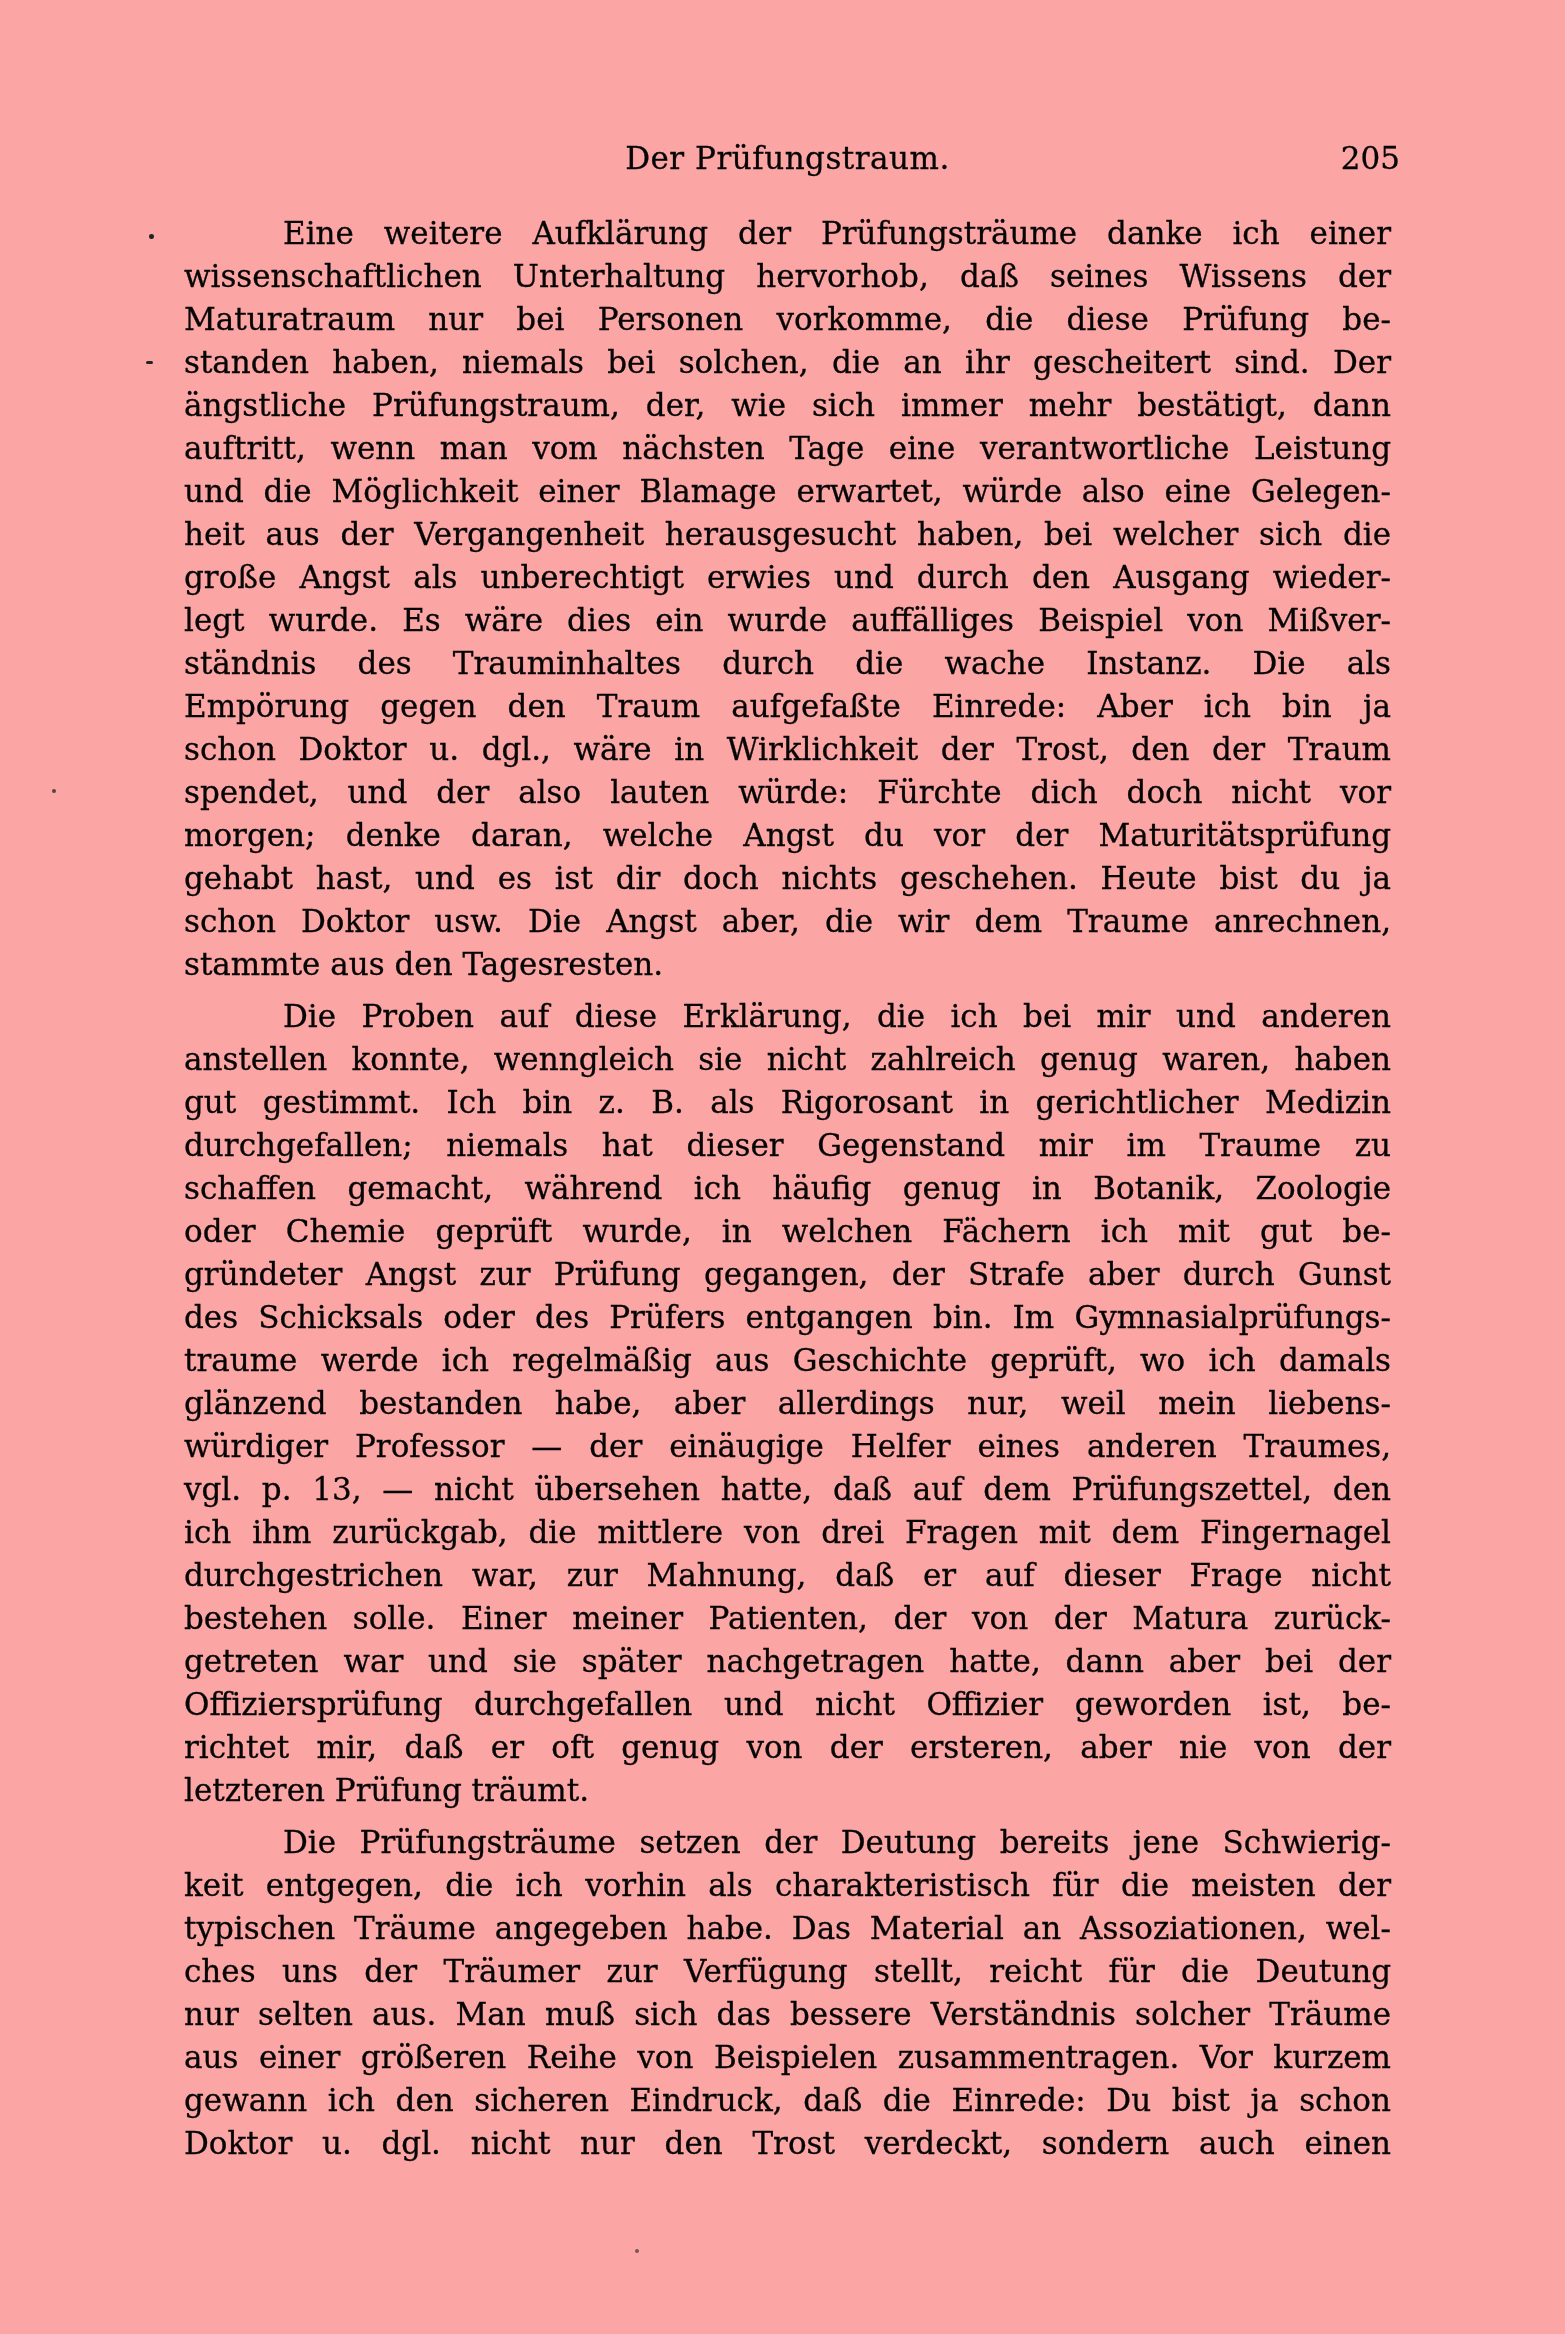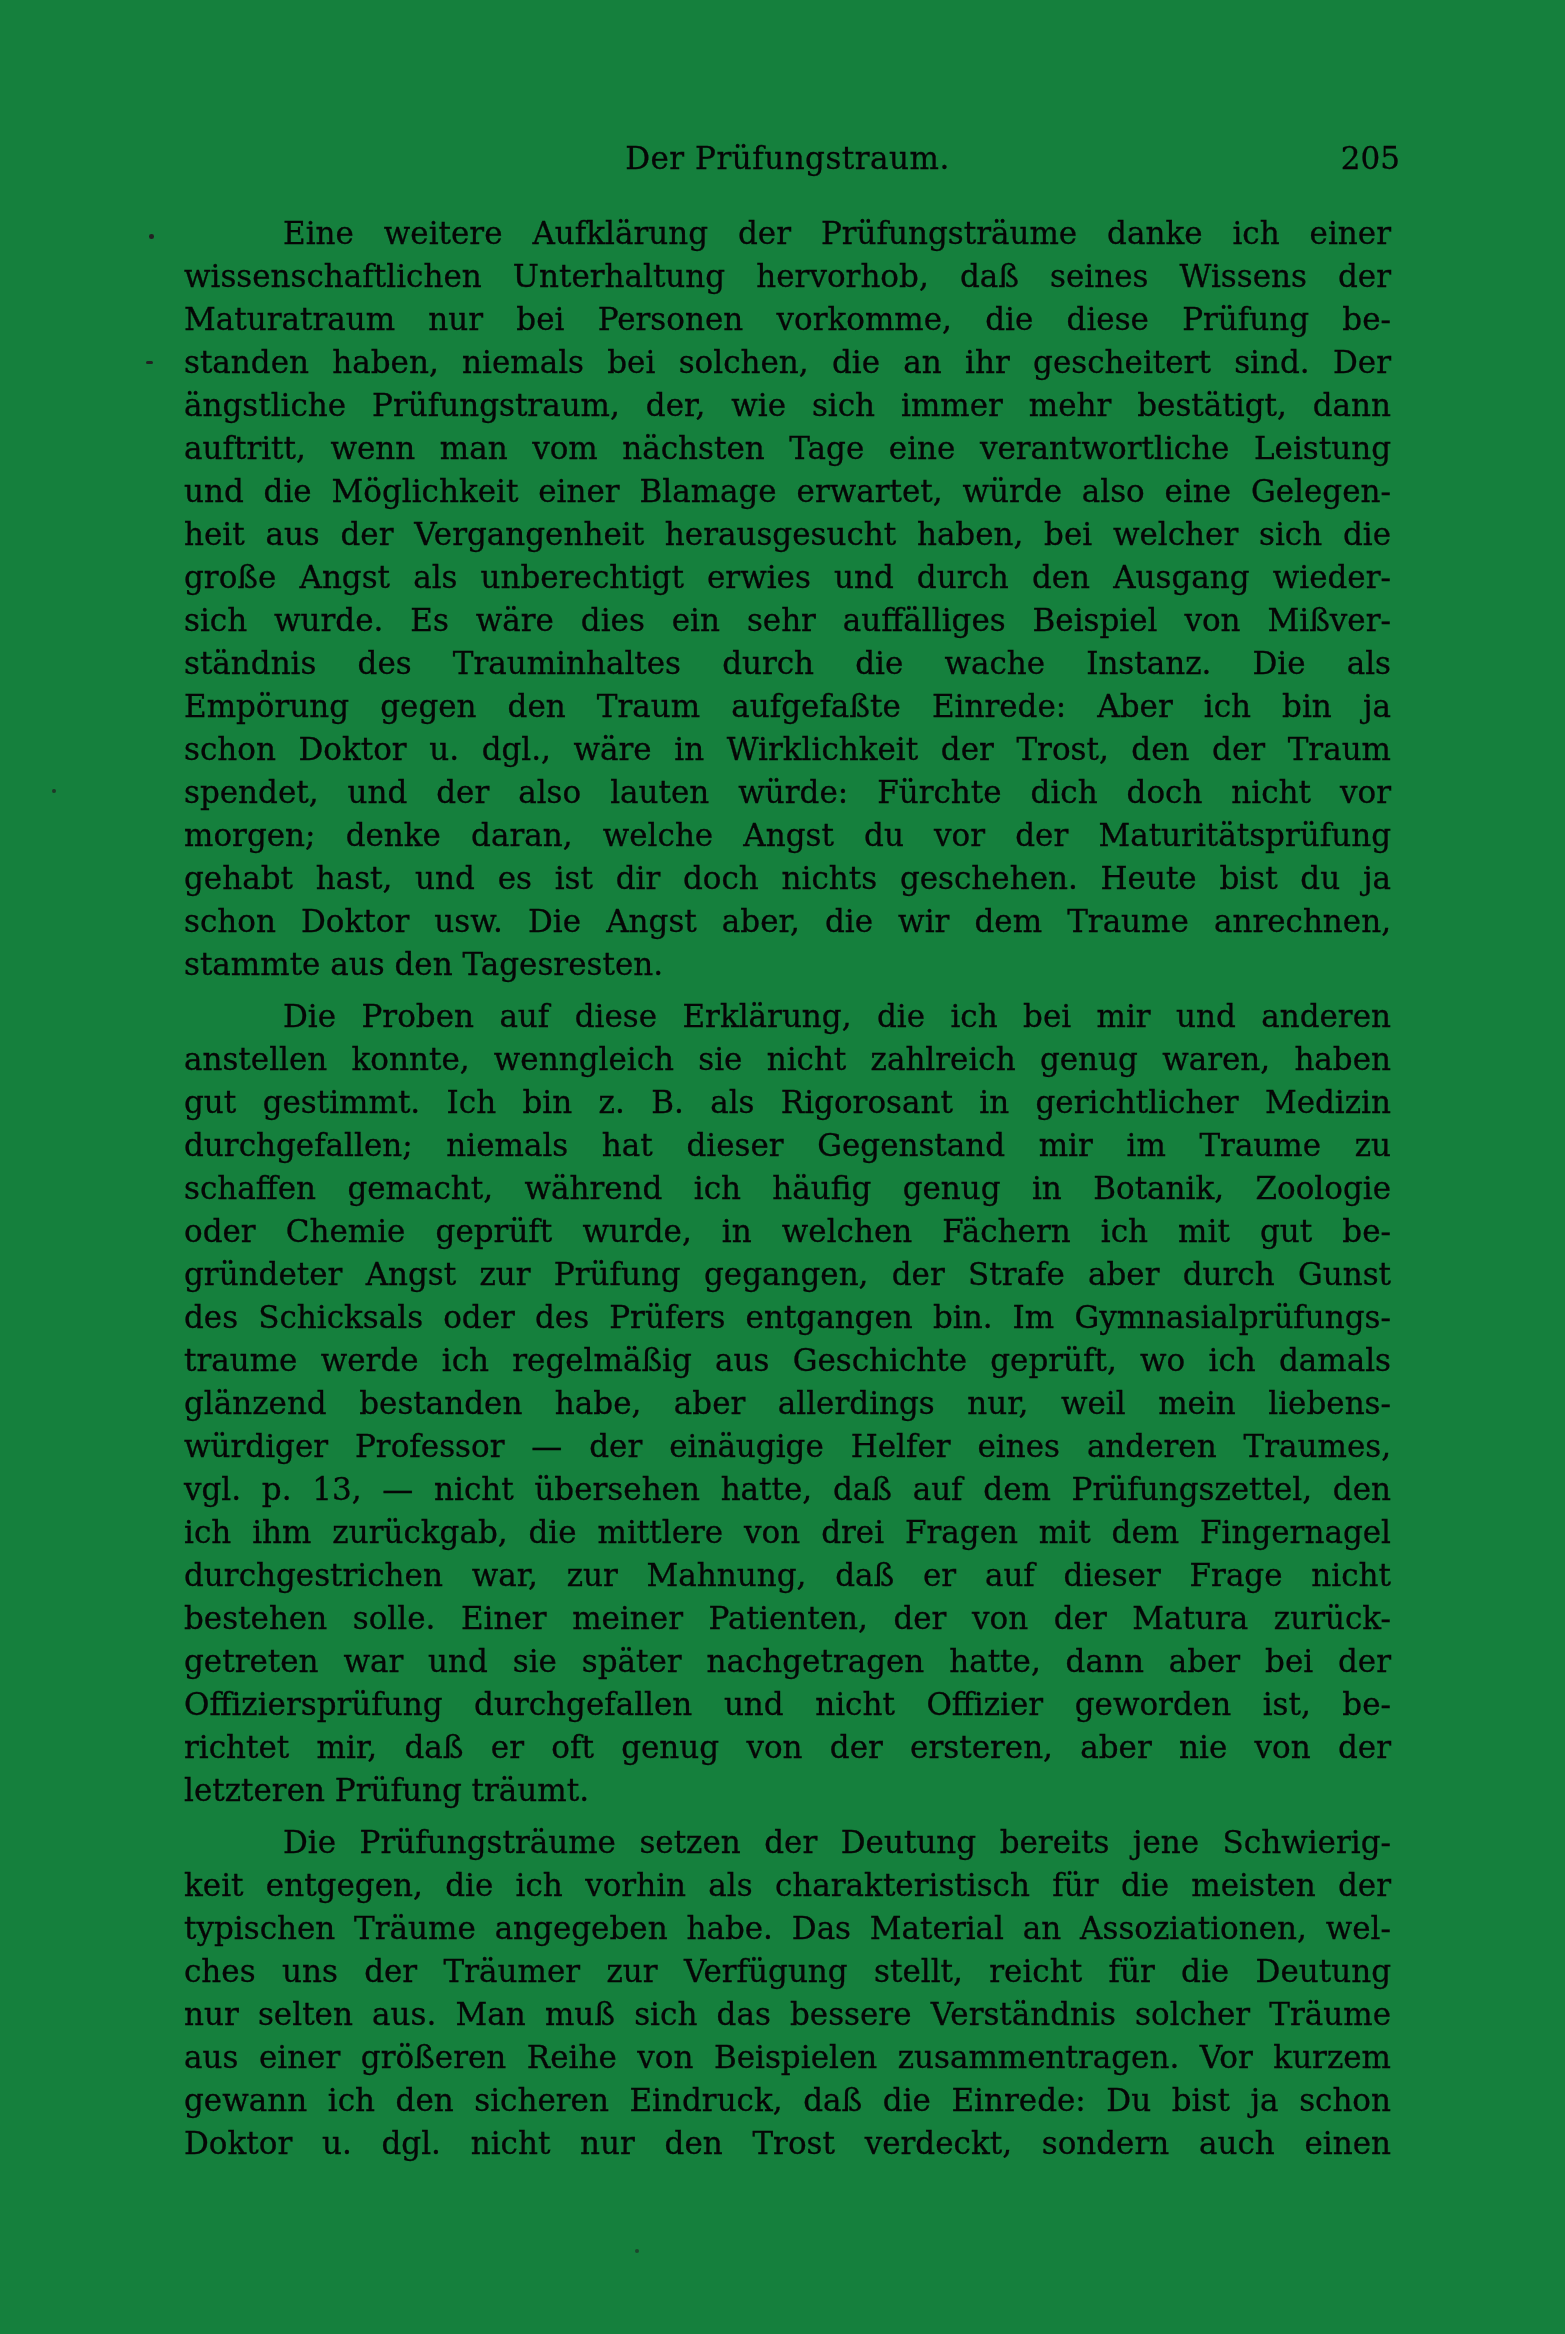--- a/index.html
+++ b/index.html
@@ -4,21 +4,21 @@
 <style>
   html, body {
     margin: 0;
     padding: 0;
     background: #ffffff;
   }
   .page {
     position: relative;
     width: 1566px;
     height: 2334px;
-    background: #15803d;
+    background: #fca5a5;
     overflow: hidden;
     font-family: "DejaVu Serif", "Liberation Serif", serif;
     color: #060606;
     -webkit-text-stroke: 0.3px #060606;
   }
   
   .header {
     position: absolute;
     left: 175px;
     top: 137px;
@@ -93,21 +93,21 @@
       <div class="paragraph">
         <div class="line indent">Eine weitere Aufklärung der Prüfungsträume danke ich einer</div>
         <div class="line">wissenschaftlichen Unterhaltung hervorhob, daß seines Wissens der</div>
         <div class="line">Maturatraum nur bei Personen vorkomme, die diese Prüfung be-</div>
         <div class="line">standen haben, niemals bei solchen, die an ihr gescheitert sind. Der</div>
         <div class="line">ängstliche Prüfungstraum, der, wie sich immer mehr bestätigt, dann</div>
         <div class="line">auftritt, wenn man vom nächsten Tage eine verantwortliche Leistung</div>
         <div class="line">und die Möglichkeit einer Blamage erwartet, würde also eine Gelegen-</div>
         <div class="line">heit aus der Vergangenheit herausgesucht haben, bei welcher sich die</div>
         <div class="line">große Angst als unberechtigt erwies und durch den Ausgang wieder-</div>
-        <div class="line">sich wurde. Es wäre dies ein sehr auffälliges Beispiel von Mißver-</div>
+        <div class="line">legt wurde. Es wäre dies ein wurde auffälliges Beispiel von Mißver-</div>
         <div class="line">ständnis des Trauminhaltes durch die wache Instanz. Die als</div>
         <div class="line">Empörung gegen den Traum aufgefaßte Einrede: Aber ich bin ja</div>
         <div class="line">schon Doktor u. dgl., wäre in Wirklichkeit der Trost, den der Traum</div>
         <div class="line">spendet, und der also lauten würde: Fürchte dich doch nicht vor</div>
         <div class="line">morgen; denke daran, welche Angst du vor der Maturitätsprüfung</div>
         <div class="line">gehabt hast, und es ist dir doch nichts geschehen. Heute bist du ja</div>
         <div class="line">schon Doktor usw. Die Angst aber, die wir dem Traume anrechnen,</div>
         <div class="line flush-last">stammte aus den Tagesresten.</div>
       </div>
       <div class="paragraph">

